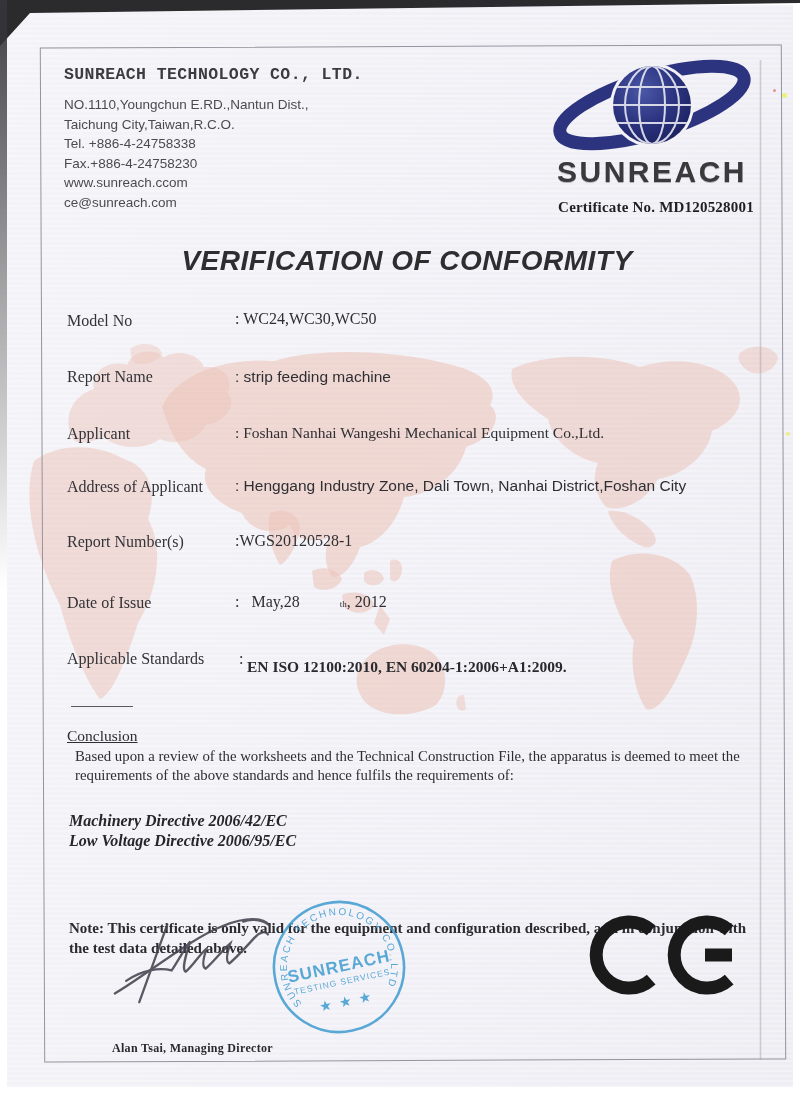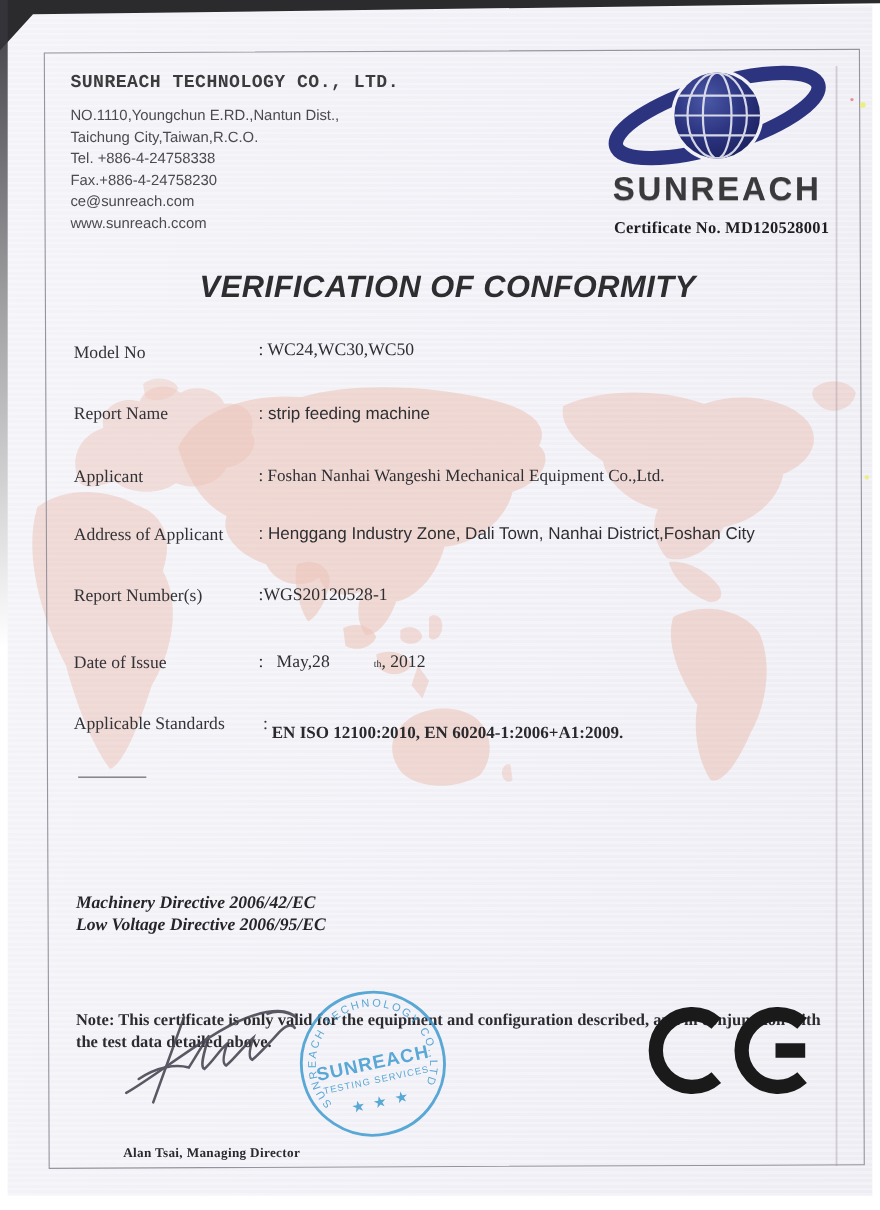--- a/index.html
+++ b/index.html
@@ -105,22 +105,22 @@
     </svg>
 
     <div class="frame"></div>
 
     <div class="company">
       <div class="name">SUNREACH TECHNOLOGY CO., LTD.</div>
       <div class="line">NO.1110,Youngchun E.RD.,Nantun Dist.,</div>
       <div class="line">Taichung City,Taiwan,R.C.O.</div>
       <div class="line">Tel. +886-4-24758338</div>
       <div class="line">Fax.+886-4-24758230</div>
+      <div class="line">www.sunreach.ccom</div>
       <div class="line">ce@sunreach.com</div>
-      <div class="line">www.sunreach.ccom</div>
     </div>
 
     <div class="logoblock">
       <svg width="230" height="100" viewBox="0 0 230 100">
         <defs>
           <radialGradient id="sph" cx="38%" cy="32%" r="75%">
             <stop offset="0%" stop-color="#4a58a6"></stop>
             <stop offset="55%" stop-color="#2c3480"></stop>
             <stop offset="100%" stop-color="#1b2260"></stop>
           </radialGradient>
@@ -163,20 +163,22 @@
     <div class="flabel" style="top:589px">Date of Issue</div>
     <div class="fvalue serifv" style="top:588px"><span>:   May,28</span><span class="datesup">th</span><span>, 2012</span></div>
 
     <div class="flabel" style="top:645px">Applicable Standards</div>
     <div class="standards-colon" style="top:645px">:</div>
     <div class="standards-val" style="top:653px">EN ISO 12100:2010, EN 60204-1:2006+A1:2009.</div>
 
     <div class="shortline"></div>
 
     <div class="conclusion">
+      <div class="h">Conclusion</div>
+      <div class="body">Based upon a review of the worksheets and the Technical Construction File, the apparatus is deemed to meet the requirements of the above standards and hence fulfils the requirements of:</div>
     </div>
 
     <div class="directives">
       <div>Machinery Directive 2006/42/EC</div>
       <div>Low Voltage Directive 2006/95/EC</div>
     </div>
 
     <div class="note">Note: This certificate is only valid for the equipment and configuration described, and in conjunction with the test data detailed above.</div>
 
     <svg class="signature" width="185" height="108" viewBox="0 0 185 108">

